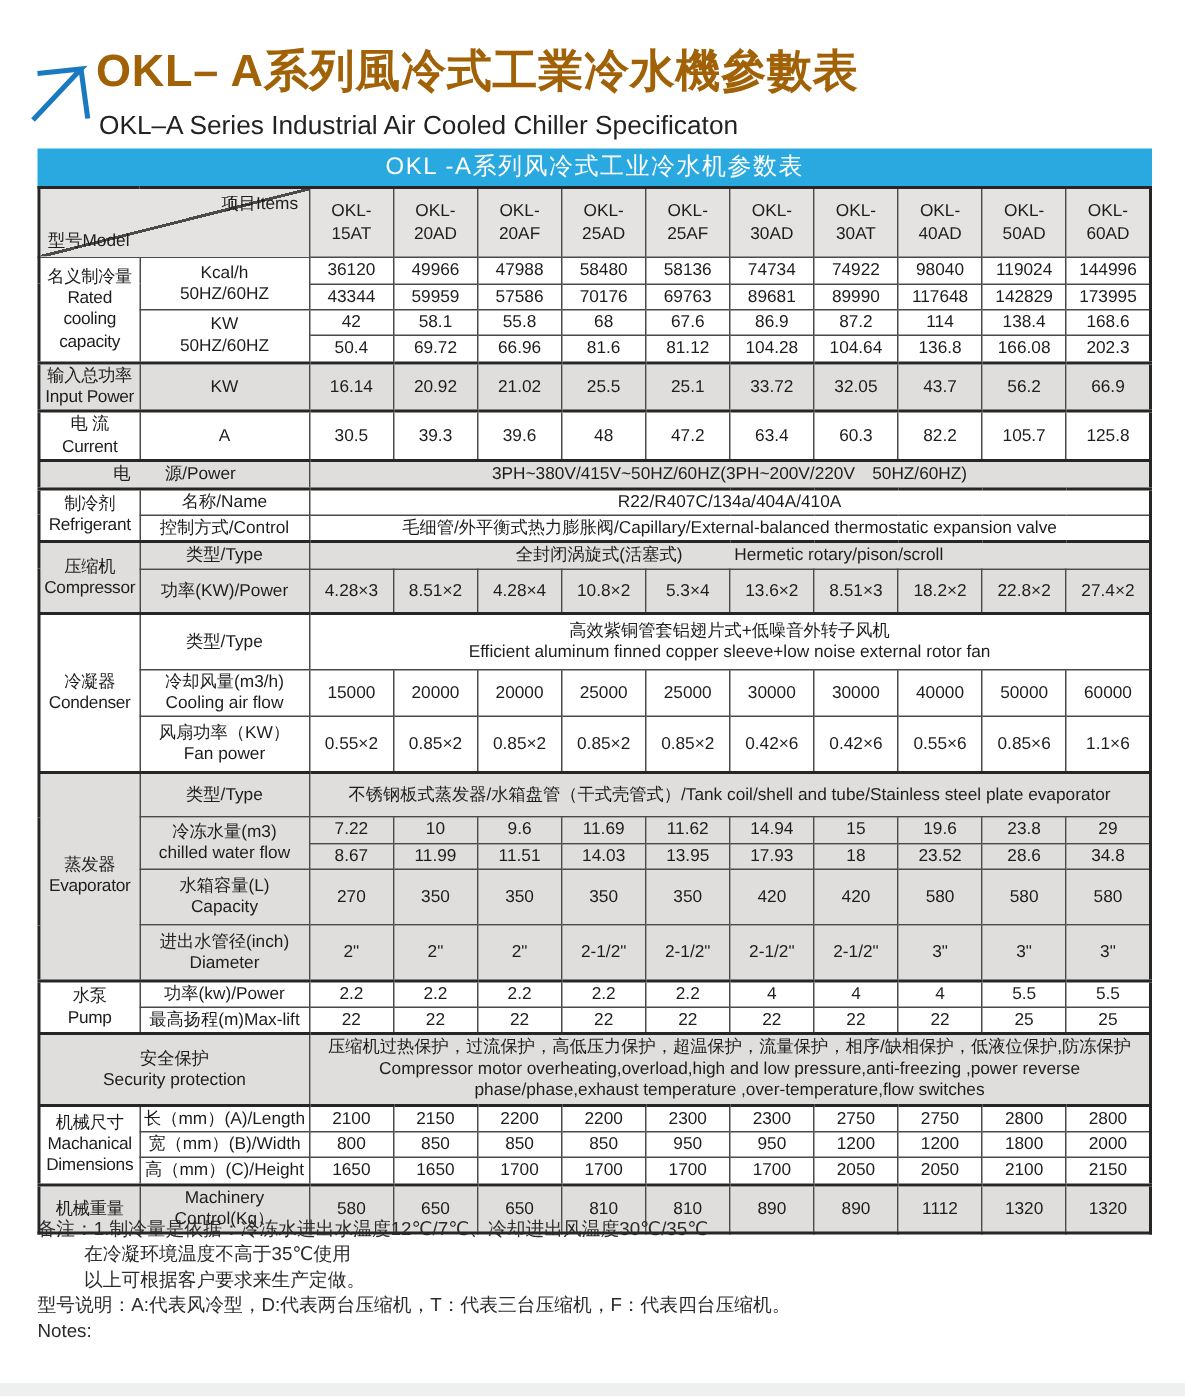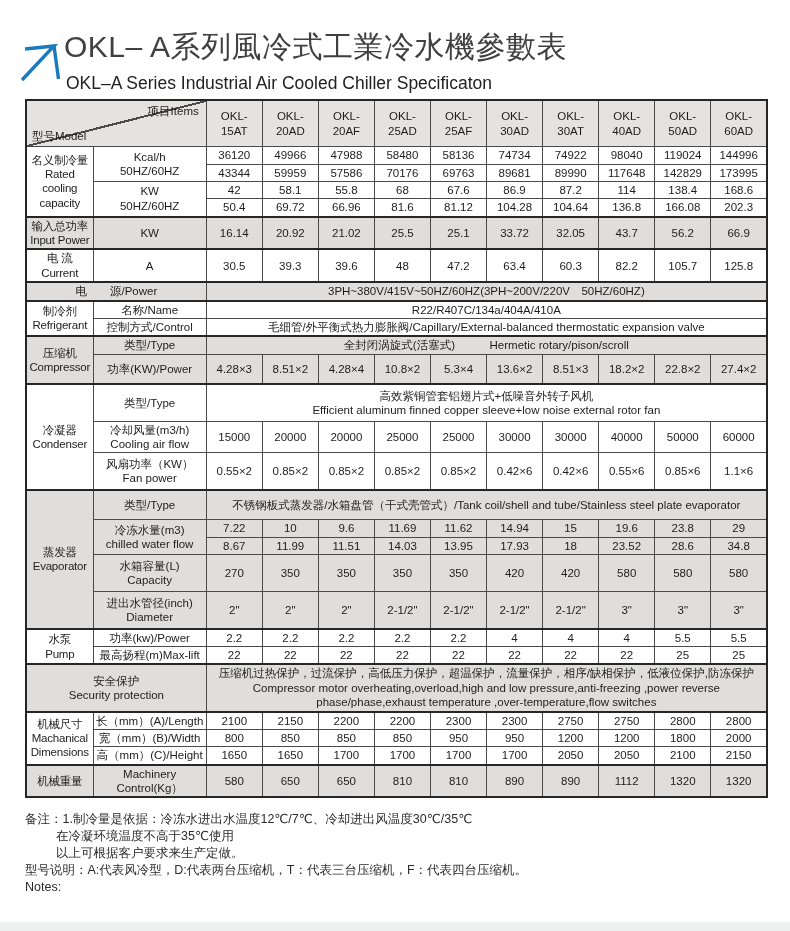--- a/index.html
+++ b/index.html
@@ -1,22 +1,22 @@
 <!DOCTYPE html>
 <html><head>
 <meta charset="utf-8">
 <style>
   html,body{margin:0;padding:0;background:#fff;}
   .page{position:relative;width:790px;height:931px;background:#ffffff;overflow:hidden;
         font-family:"Liberation Sans","DejaVu Sans",sans-serif;color:#1d1d1d;}
 
   
   .arrow-icon{position:absolute;left:13px;top:34px;}
-  .page-title{position:absolute;left:64px;top:27px;font-size:30px;font-weight:normal;
-              letter-spacing:0.5px;color:#404040;white-space:nowrap;}
+  .page-title{position:absolute;left:64px;top:27px;font-size:30px;font-weight:bold;
+              letter-spacing:0.5px;color:#a16207;white-space:nowrap;}
   .page-subtitle{position:absolute;left:66px;top:73px;font-size:17.5px;color:#222;white-space:nowrap;}
 
   
   .table-wrap{position:absolute;left:25px;top:99px;width:743px;}
   .caption-bar{height:25px;line-height:25px;background:#29a9e0;color:#ffffff;
                text-align:center;font-size:16px;font-weight:500;letter-spacing:1px;}
   table.spec{border-collapse:collapse;table-layout:fixed;width:743px;border:2px solid #262626;}
   table.spec td{border:1px solid #4a4a4a;text-align:center;vertical-align:middle;
                 font-size:11.5px;line-height:1.25;padding:1px 2px;white-space:pre-line;
                 overflow:hidden;color:#1d1d1d;}
@@ -60,20 +60,21 @@
 
   <svg class="arrow-icon" width="48" height="52" viewBox="0 0 48 52" aria-hidden="true">
     <path d="M12 15 L41 12 L9 46" fill="none" stroke="#1a7abf" stroke-width="3.4"></path>
     <path d="M41 12 L45.5 45" fill="none" stroke="#1a7abf" stroke-width="3.4"></path>
   </svg>
 
   <div class="page-title">OKL– A系列風冷式工業冷水機參數表</div>
   <div class="page-subtitle">OKL–A Series Industrial Air Cooled Chiller Specificaton</div>
 
   <div class="table-wrap">
+    <div class="caption-bar">OKL -A系列风冷式工业冷水机参数表</div>
     <table class="spec">
       <colgroup>
         <col style="width:67px">
           <col style="width:113px">
         <col style="width:56px">
           <col style="width:56px">
           <col style="width:56px">
           <col style="width:56px">
         <col style="width:56px">
           <col style="width:56px">

